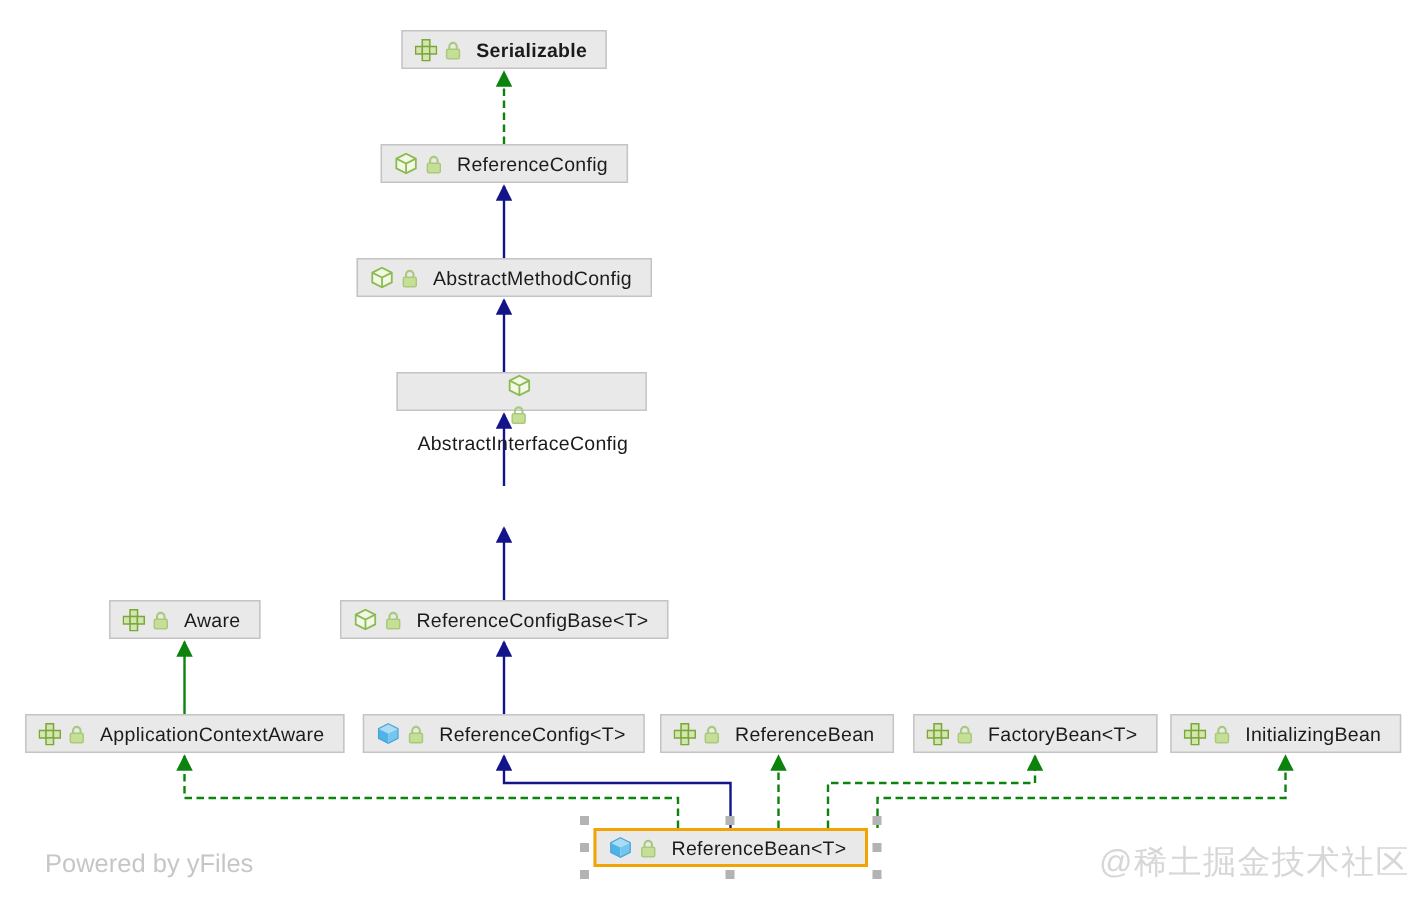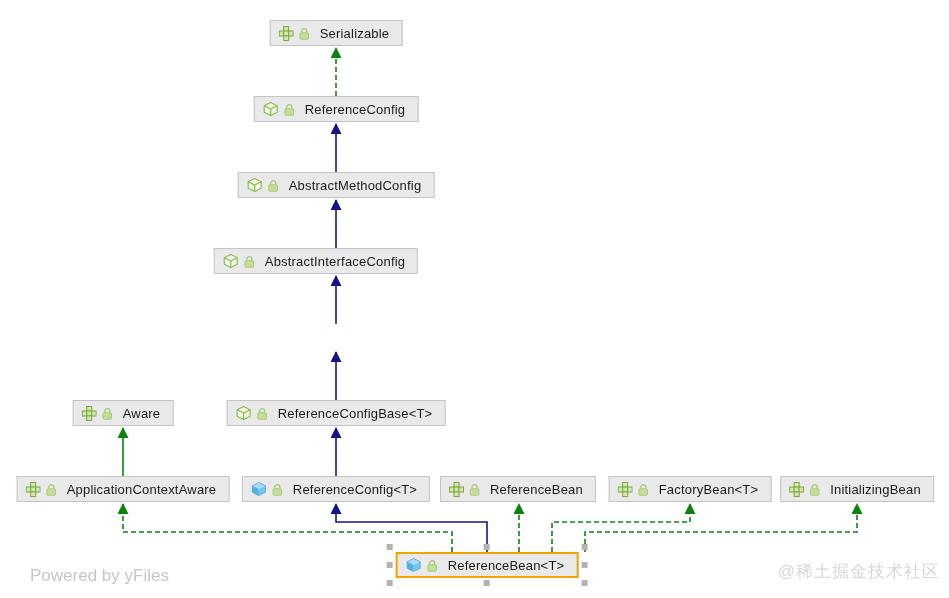--- a/index.html
+++ b/index.html
@@ -32,21 +32,21 @@
   .handle.mr{right:-11px;top:50%;margin-top:-3px;}
   .handle.bl{left:-11px;bottom:-10px;}
   .handle.bm{left:50%;margin-left:-3px;bottom:-10px;}
   .handle.br{right:-11px;bottom:-10px;}
   .wm-yfiles{
     position:absolute;left:30px;top:566px;
     font-size:17px;color:#c6c6c6;
   }
   .wm-site{
     position:absolute;right:9px;top:560px;
-    font-size:17px;color:#d7d7d7;letter-spacing:1px;
+    font-size:22px;color:#d7d7d7;letter-spacing:1px;
   }
 </style>
 </head>
 <body>
 
 <div class="stage">
 
   <svg class="edges" xmlns="http://www.w3.org/2000/svg">
     <defs>
       <marker id="arrow-navy" viewBox="0 0 10 10" refX="9" refY="5" markerWidth="13" markerHeight="11" orient="auto" markerUnits="userSpaceOnUse">
@@ -63,21 +63,21 @@
     <path class="edge navy" d="M336,400 L336,352" marker-end="url(#arrow-navy)"></path>
     <path class="edge navy" d="M336,476 L336,428" marker-end="url(#arrow-navy)"></path>
     <path class="edge green" d="M123,476 L123,428" marker-end="url(#arrow-green)"></path>
     <path class="edge green dashed" d="M452,552 L452,532 L123,532 L123,504" marker-end="url(#arrow-green)"></path>
     <path class="edge navy" d="M487,552 L487,522 L336,522 L336,504" marker-end="url(#arrow-navy)"></path>
     <path class="edge green dashed" d="M519,552 L519,504" marker-end="url(#arrow-green)"></path>
     <path class="edge green dashed" d="M552,552 L552,522 L690,522 L690,504" marker-end="url(#arrow-green)"></path>
     <path class="edge green dashed" d="M585,552 L585,532 L857,532 L857,504" marker-end="url(#arrow-green)"></path>
   </svg>
 
-  <div class="node" style="left:336px;top:20px;">
+  <div class="node" style="left:336px;top:20px;font-weight:bold;">
     <span class="icon">
         <svg width="15" height="15" viewBox="0 0 15 15">
           <g fill="#d3e6ad" stroke="#7aa63c" stroke-width="1">
             <rect x="5" y="0.5" width="5" height="4.6"></rect>
             <rect x="0.5" y="5" width="4.6" height="5"></rect>
             <rect x="5" y="5" width="5" height="5"></rect>
             <rect x="9.9" y="5" width="4.6" height="5"></rect>
             <rect x="5" y="9.9" width="5" height="4.6"></rect>
           </g>
         </svg>
@@ -116,21 +116,21 @@
       </span>
     <span class="icon">
         <svg width="11" height="13" viewBox="0 0 11 13">
           <path d="M3,6.2 V4.2 A2.5,2.6 0 0 1 8,4.2 V6.2" fill="none" stroke="#a9c97c" stroke-width="1.4"></path>
           <rect x="1.2" y="5.8" width="8.6" height="6.4" rx="1" fill="#c6df97" stroke="#a9c97c"></rect>
         </svg>
       </span>
     <span class="label">AbstractMethodConfig</span>
   </div>
 
-  <div class="node" style="left:316px;top:248px;">
+  <div class="node" style="left:348px;top:248px;flex-direction:column;">
     <span class="icon">
         <svg width="16" height="16" viewBox="0 0 16 16">
           <polygon points="8,1.5 14.5,4.75 14.5,11.25 8,14.5 1.5,11.25 1.5,4.75" fill="#f2f8e6" stroke="#8cba52" stroke-width="1.2"></polygon>
           <path d="M1.5,4.75 L8,8 L14.5,4.75 M8,8 L8,14.5" fill="none" stroke="#8cba52" stroke-width="1.2"></path>
         </svg>
       </span>
     <span class="icon">
         <svg width="11" height="13" viewBox="0 0 11 13">
           <path d="M3,6.2 V4.2 A2.5,2.6 0 0 1 8,4.2 V6.2" fill="none" stroke="#a9c97c" stroke-width="1.4"></path>
           <rect x="1.2" y="5.8" width="8.6" height="6.4" rx="1" fill="#c6df97" stroke="#a9c97c"></rect>

